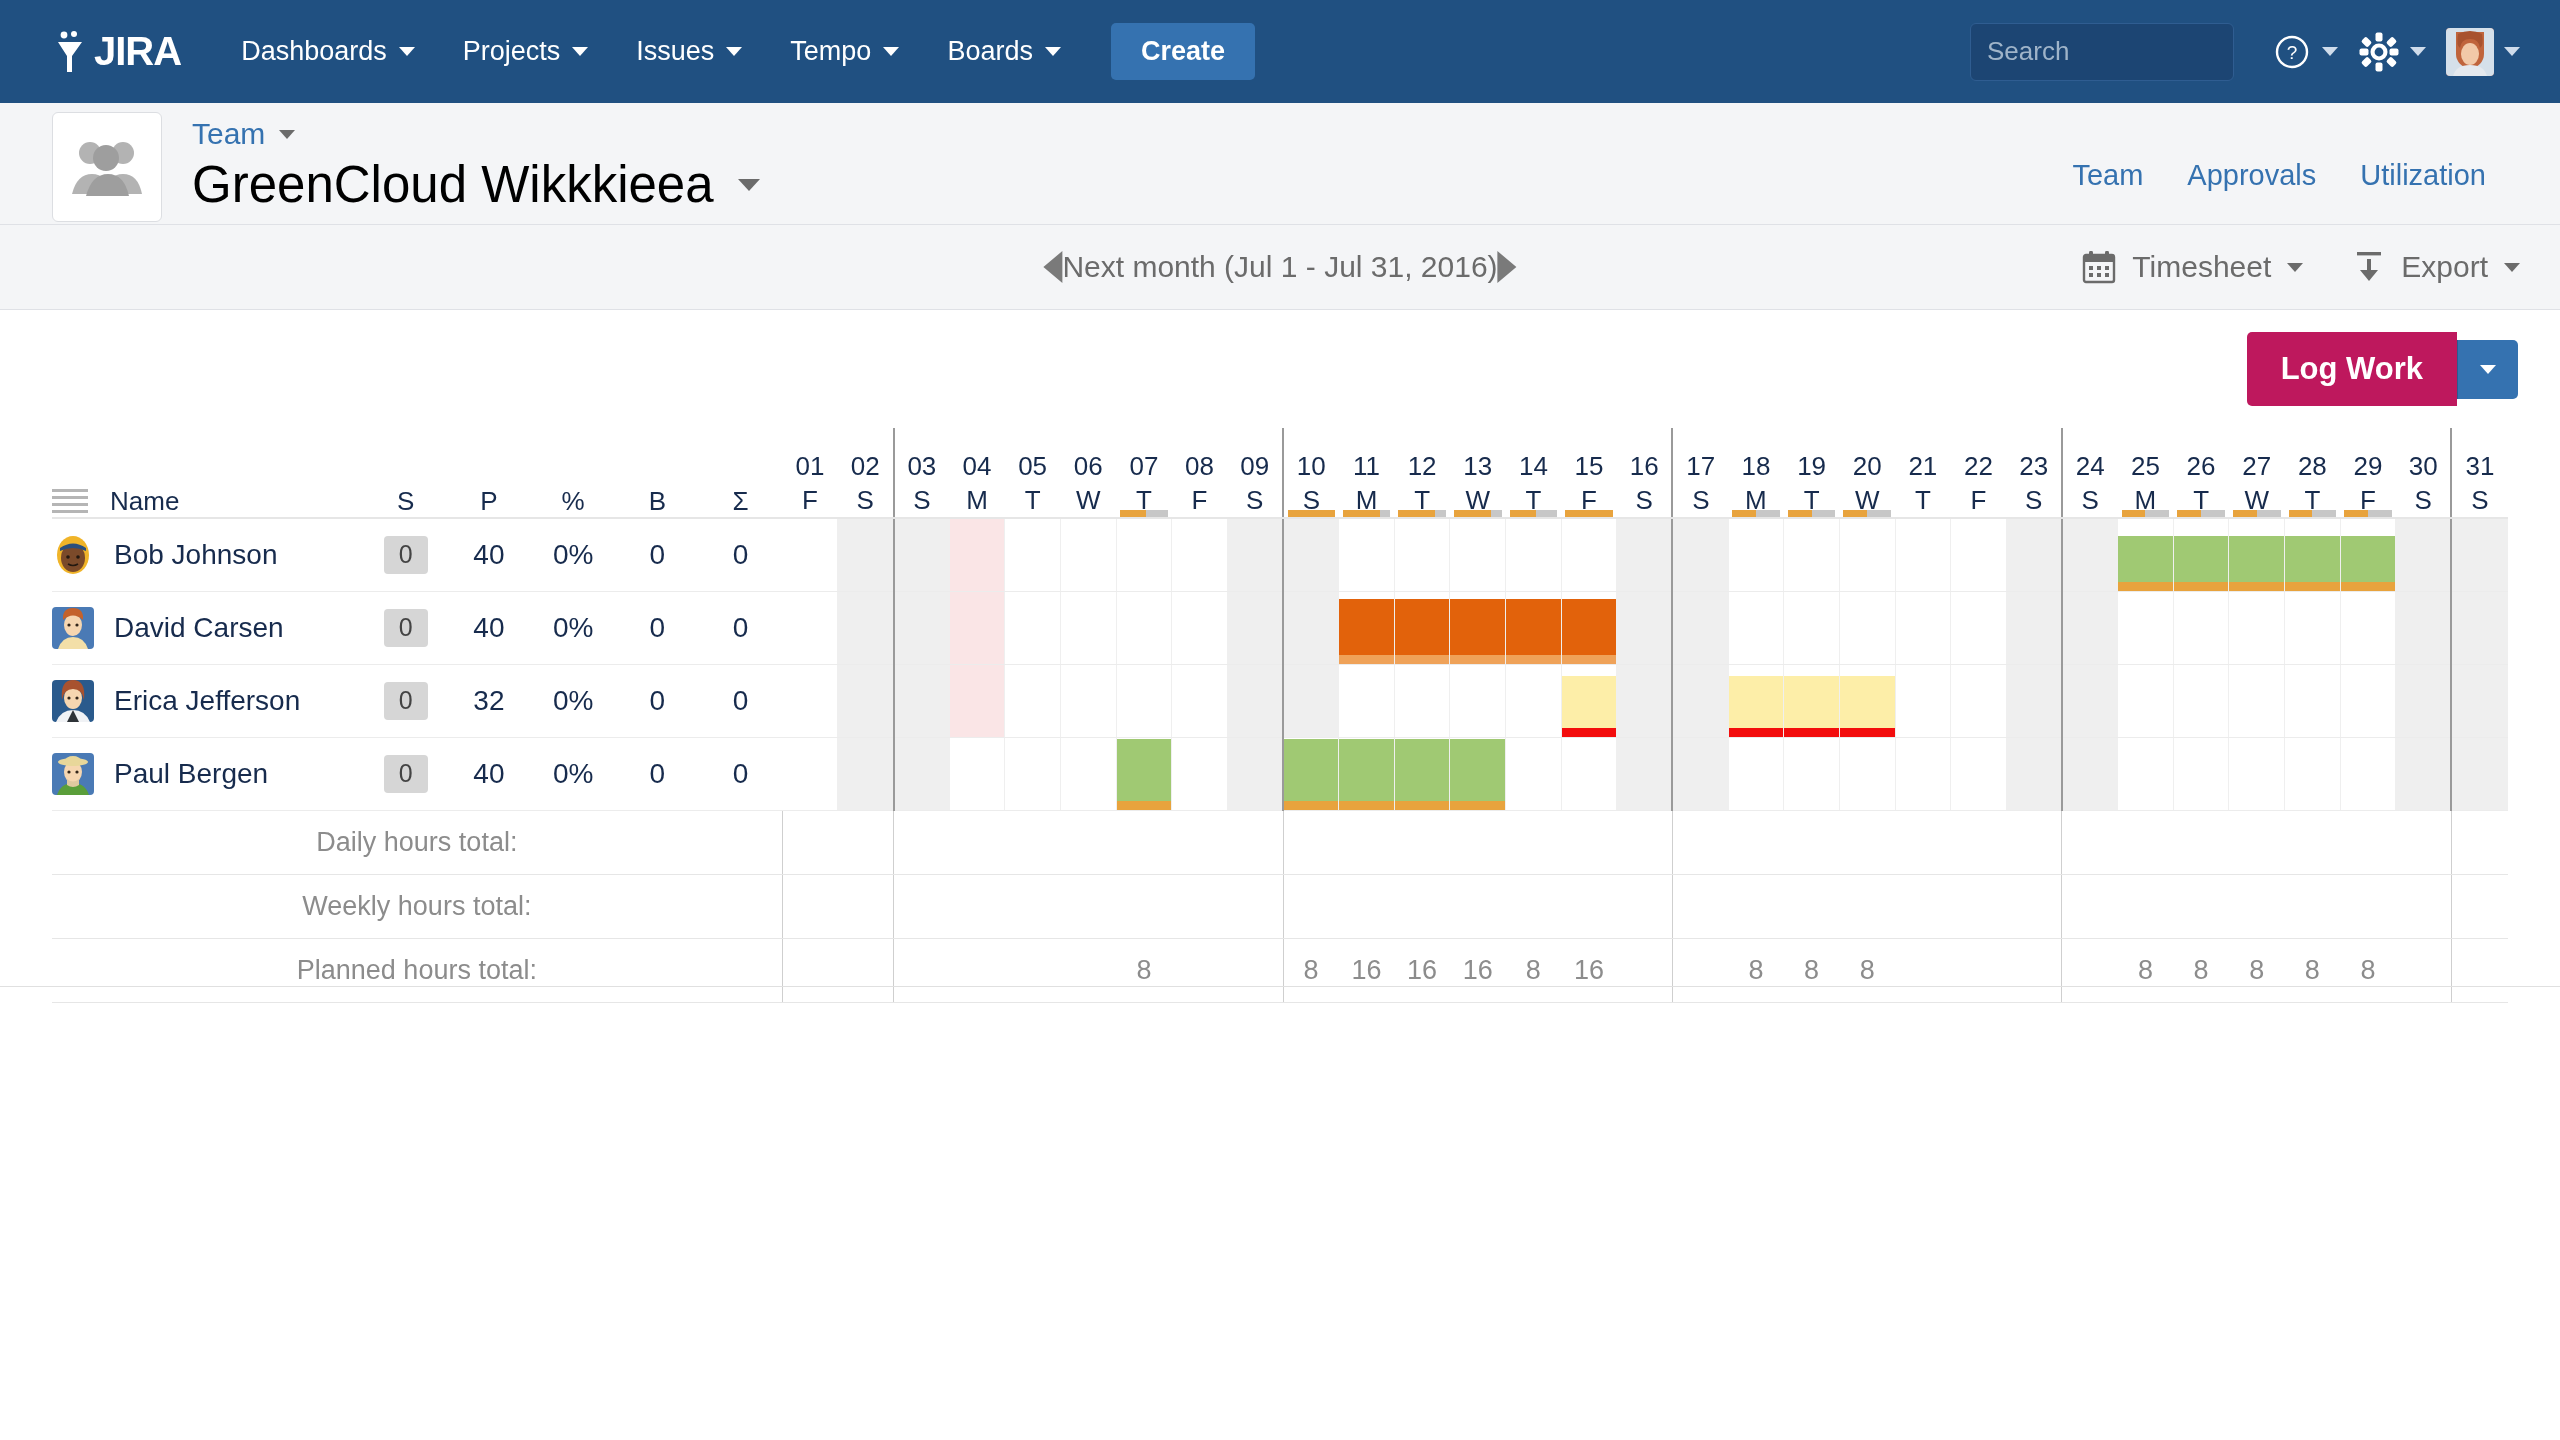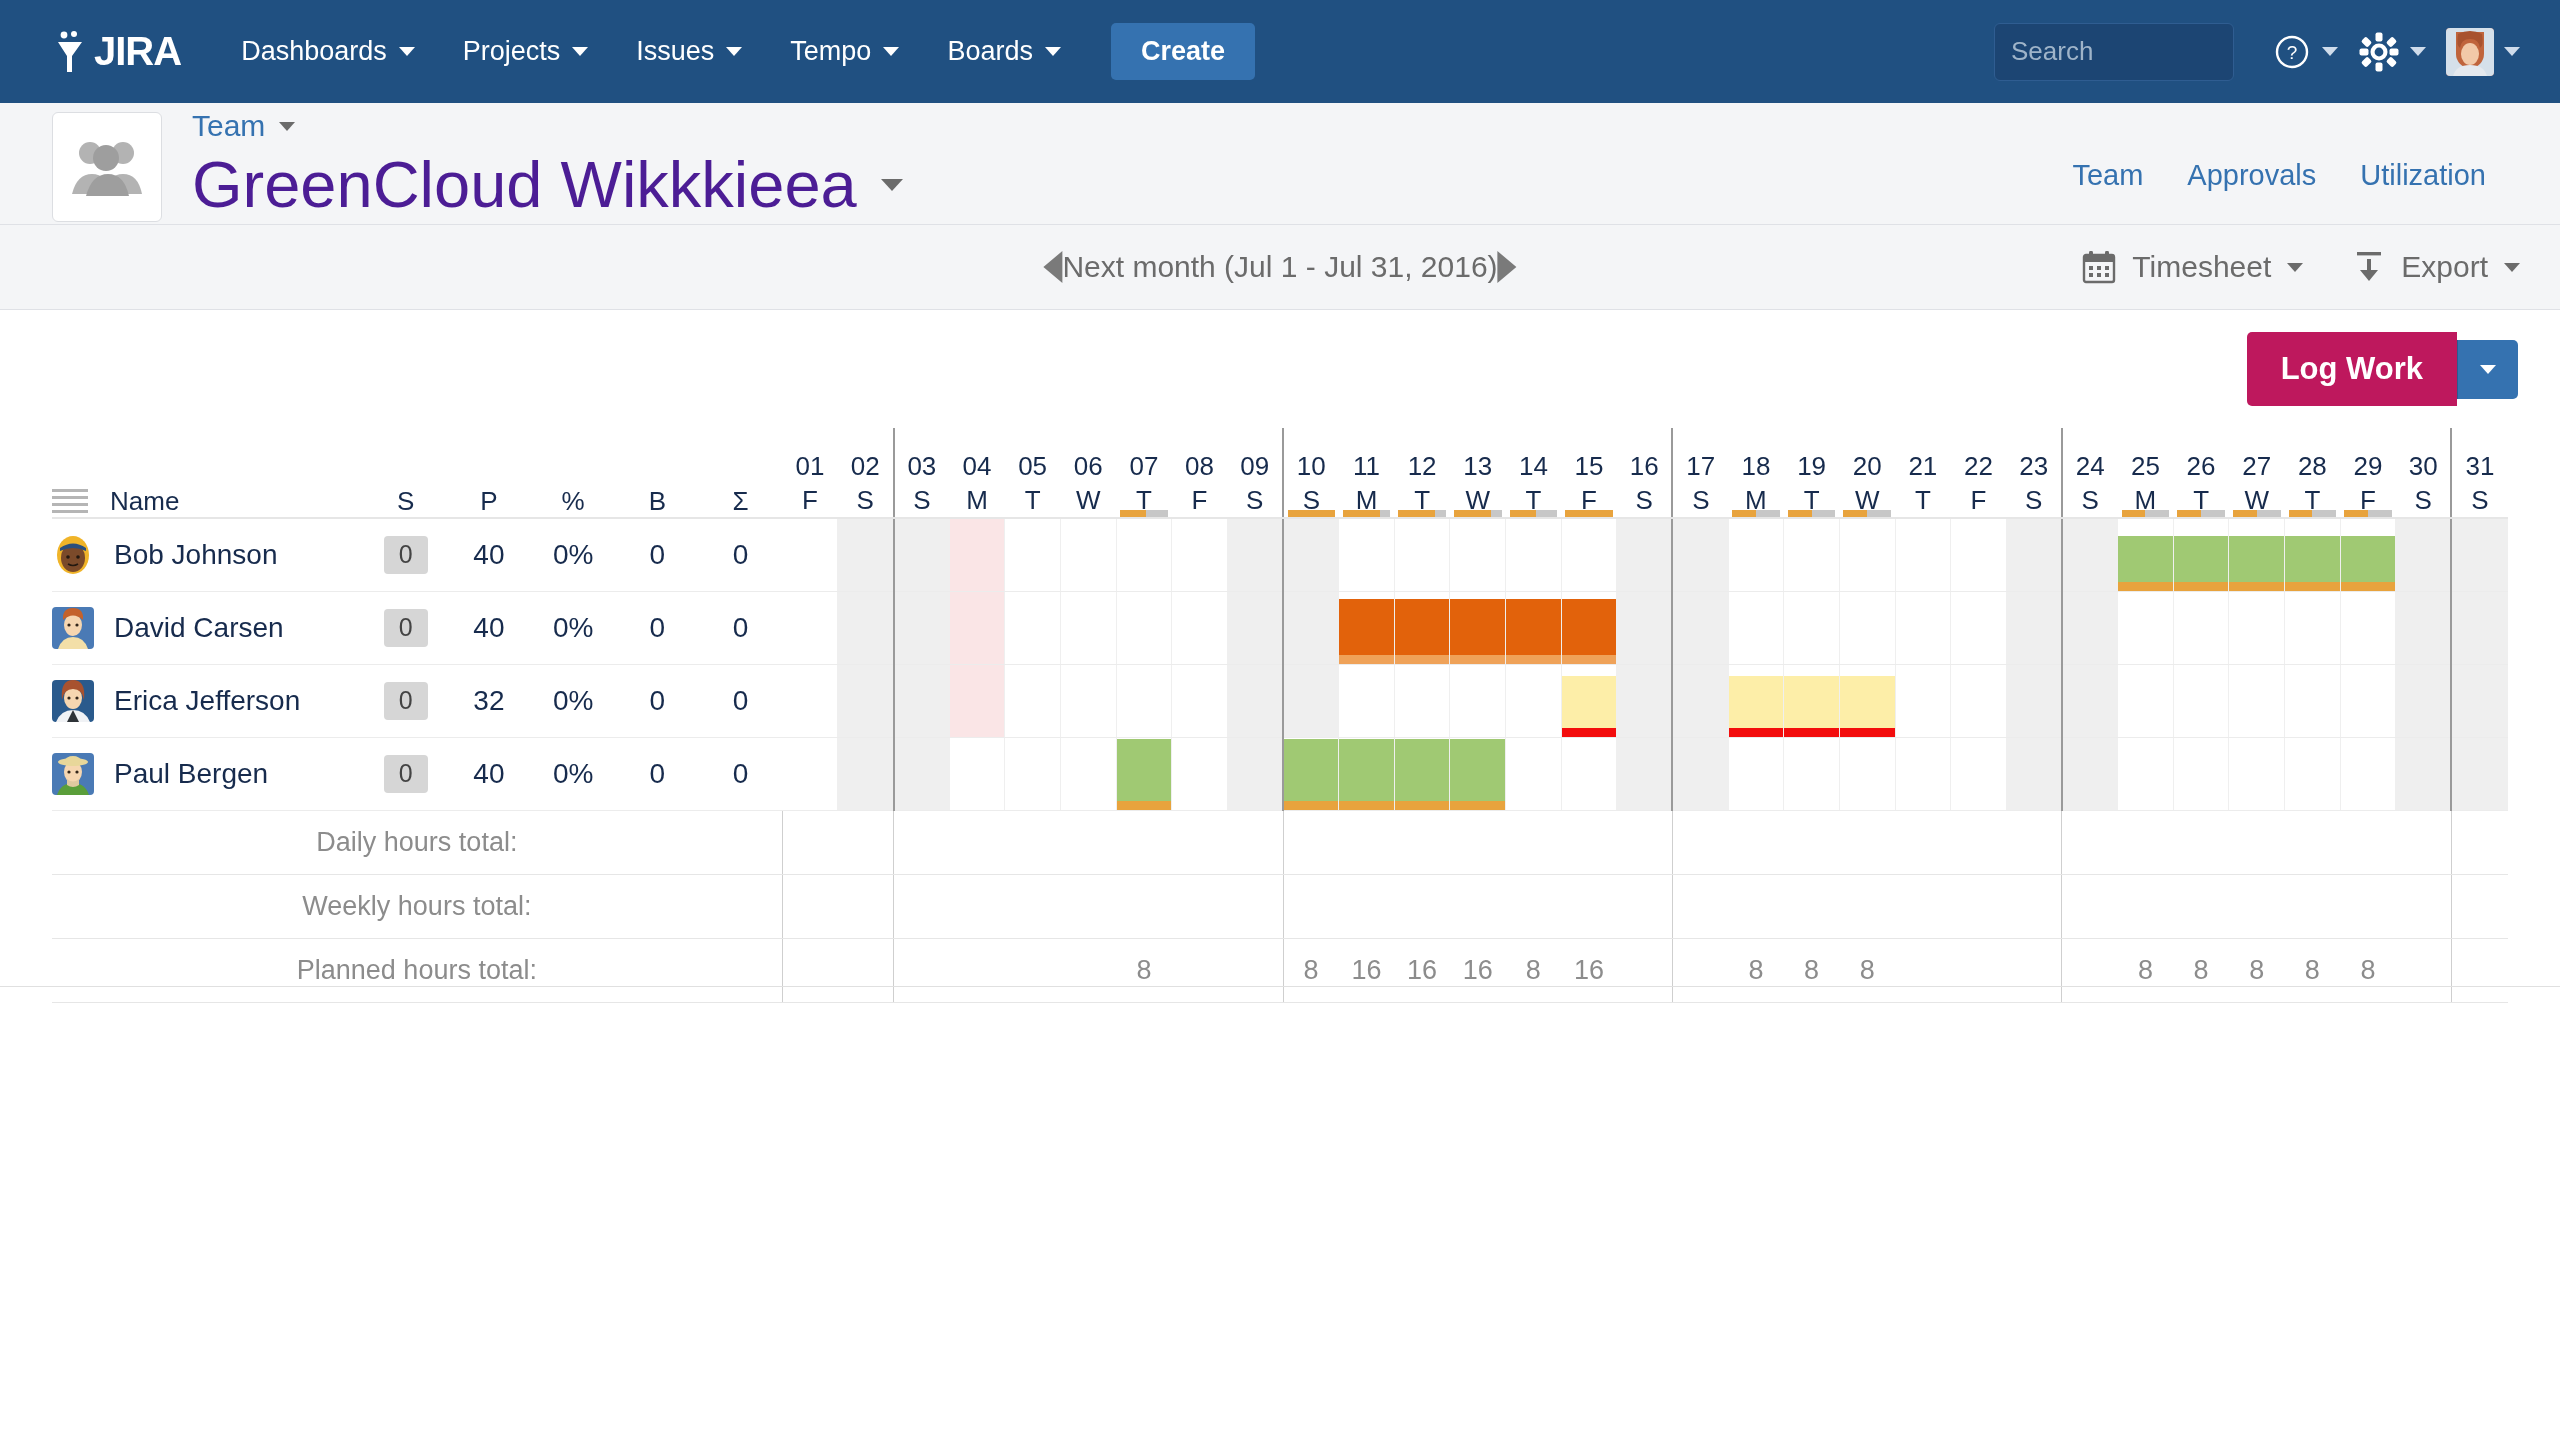--- a/index.html
+++ b/index.html
@@ -35,21 +35,21 @@
   .create-btn {
     background:#3572b0; color:#fff; font-size:27px; font-weight:bold;
     padding:13px 30px; border-radius:5px; margin-left:26px; cursor:pointer;
   }
   .topnav-right {
     position:absolute; right:30px; top:0; height:103px;
     display:flex; align-items:center; gap:0;
   }
   .search-box {
     background:#1c4573; border:1px solid #2f5d91; border-radius:6px;
-    width:240px; height:58px; display:flex; align-items:center;
+    width:264px; height:58px; display:flex; align-items:center;
     padding:0 16px; margin-right:28px;
   }
   .search-box input {
     background:transparent; border:0; outline:0; color:#d8e2ec;
     font-size:26px; flex:1; font-family:"Liberation Sans", sans-serif;
   }
   .search-box input::placeholder { color:#9fb4c9; }
   .icon-btn { display:flex; align-items:center; color:#fff; padding:0 10px; cursor:pointer; }
   .icon-btn .caret { border-top-color:#cfdceb; margin-left:10px; }
   .avatar-top {
@@ -67,21 +67,21 @@
     width:110px;height:110px;background:#fff;border:1px solid #dcdee2;border-radius:6px;
     display:flex;align-items:center;justify-content:center; margin-top:6px;
   }
   .team-titles { margin-left:30px; margin-top:4px; }
   .team-kicker { display:flex; align-items:center; }
   .team-kicker a { color:#3572b0; font-size:30px; text-decoration:none; cursor:pointer; }
   .team-kicker .caret { margin-left:14px; }
   .team-name {
     display:flex; align-items:center; margin-top:4px;
   }
-  .team-name span.t { color:#4c1d95; font-size:65px; cursor:pointer; }
+  .team-name span.t { color:#000000; font-size:51px; cursor:pointer; }
   .team-name .caret { margin-left:24px; border-left-width:11px;border-right-width:11px;border-top-width:12px; }
   .tabs { position:absolute; right:52px; bottom:0; display:flex; align-items:flex-end; gap:0; }
   .tab {
     font-size:29px; color:#3572b0; padding:0 22px 32px 22px; cursor:pointer; position:relative;
   }
   .tab.active { color:#172b4d; font-weight:bold; }
   .tab.active::after {
     content:""; position:absolute; left:50%; bottom:-1px; transform:translateX(-50%);
     width:0;height:0;border-left:14px solid transparent;border-right:14px solid transparent;
     border-bottom:14px solid #f4f5f7; filter:drop-shadow(0 -1px 0 #dfe1e6);

